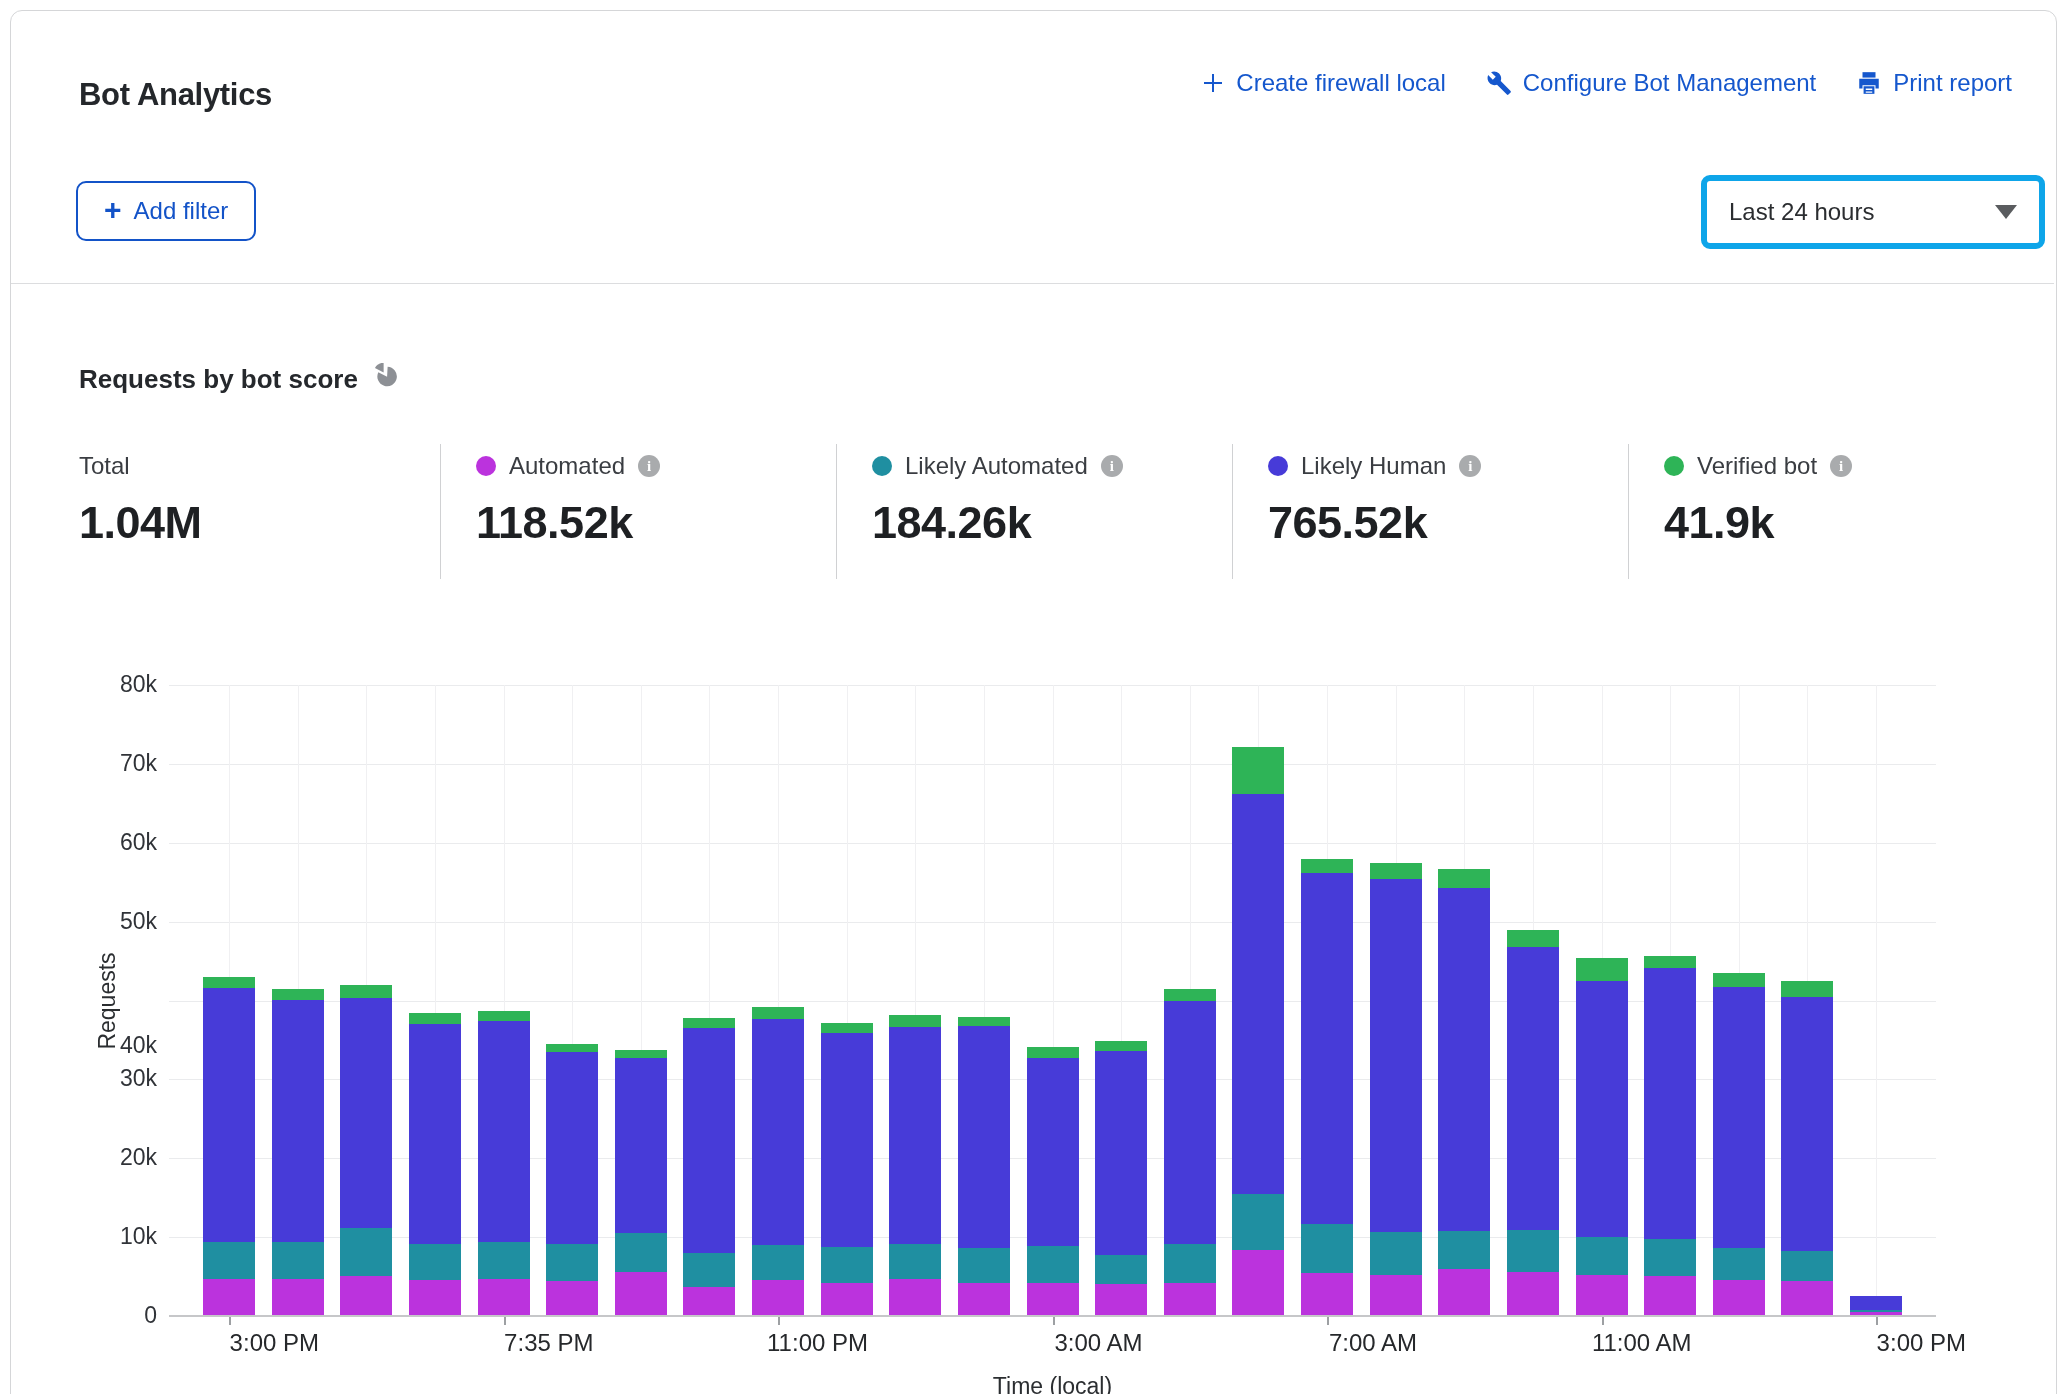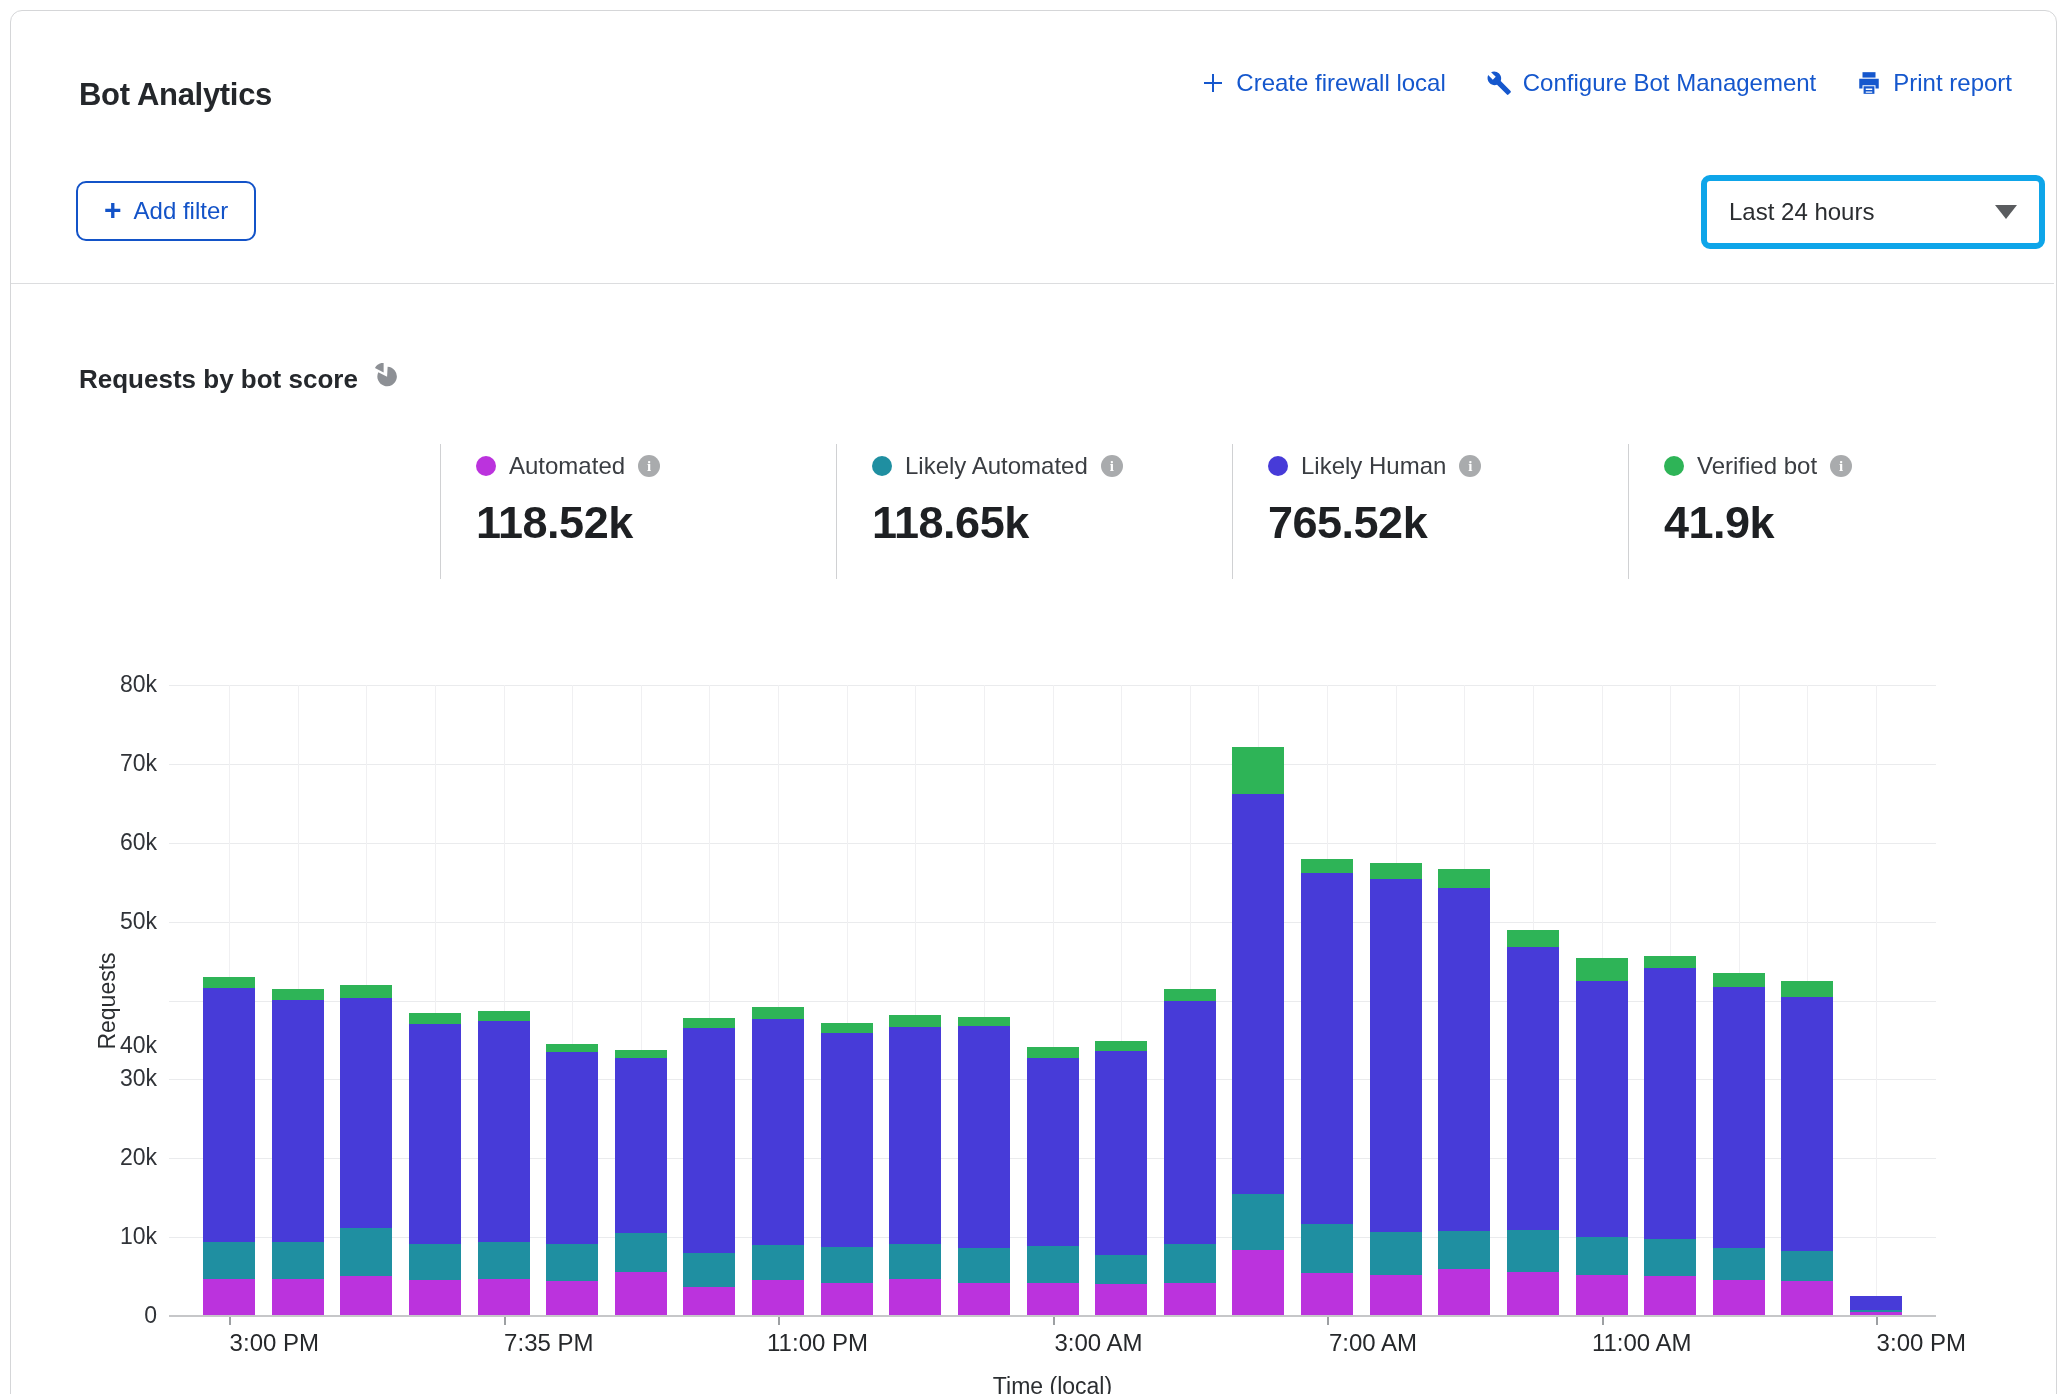--- a/index.html
+++ b/index.html
@@ -95,37 +95,43 @@
   <div class="section-title">
     <span>Requests by bot score</span>
     <span>
       <svg width="26" height="26" viewBox="0 0 24 24">
         <path fill="#8d9095" d="M13.5 3.5 A9 9 0 1 1 4.9 8.6 L13 12.8 Z"></path>
         <path fill="#8d9095" d="M11.2 1.2 A9 9 0 0 0 3.2 6.0 L11.2 10.2 Z" transform="translate(-1.4,-1.4)"></path>
       </svg>
     </span>
   </div>
 
+  <div class="stat" style="left:68px;">
+    <div class="lab">
+        <span>Total</span>
+      </div>
+    <div class="val">1.04M</div>
+  </div>
   <div class="stat-divider" style="left:429px;"></div>
   <div class="stat" style="left:465px;">
     <div class="lab">
       <span class="dot" style="background-color: rgb(187, 51, 221);"></span>
       <span>Automated</span>
       <span class="info">i</span>
     </div>
     <div class="val">118.52k</div>
   </div>
   <div class="stat-divider" style="left:825px;"></div>
   <div class="stat" style="left:861px;">
     <div class="lab">
       <span class="dot" style="background-color: rgb(31, 143, 161);"></span>
       <span>Likely Automated</span>
       <span class="info">i</span>
     </div>
-    <div class="val">118.65k</div>
+    <div class="val">184.26k</div>
   </div>
   <div class="stat-divider" style="left:1221px;"></div>
   <div class="stat" style="left:1257px;">
     <div class="lab">
       <span class="dot" style="background-color: rgb(71, 59, 216);"></span>
       <span>Likely Human</span>
       <span class="info">i</span>
     </div>
     <div class="val">765.52k</div>
   </div>

